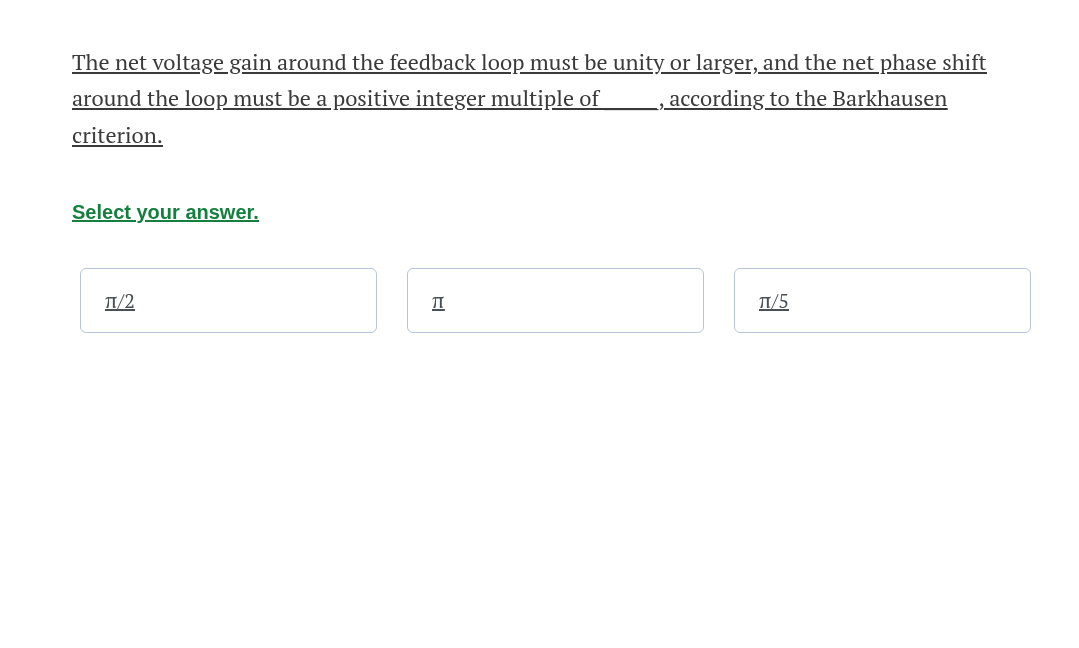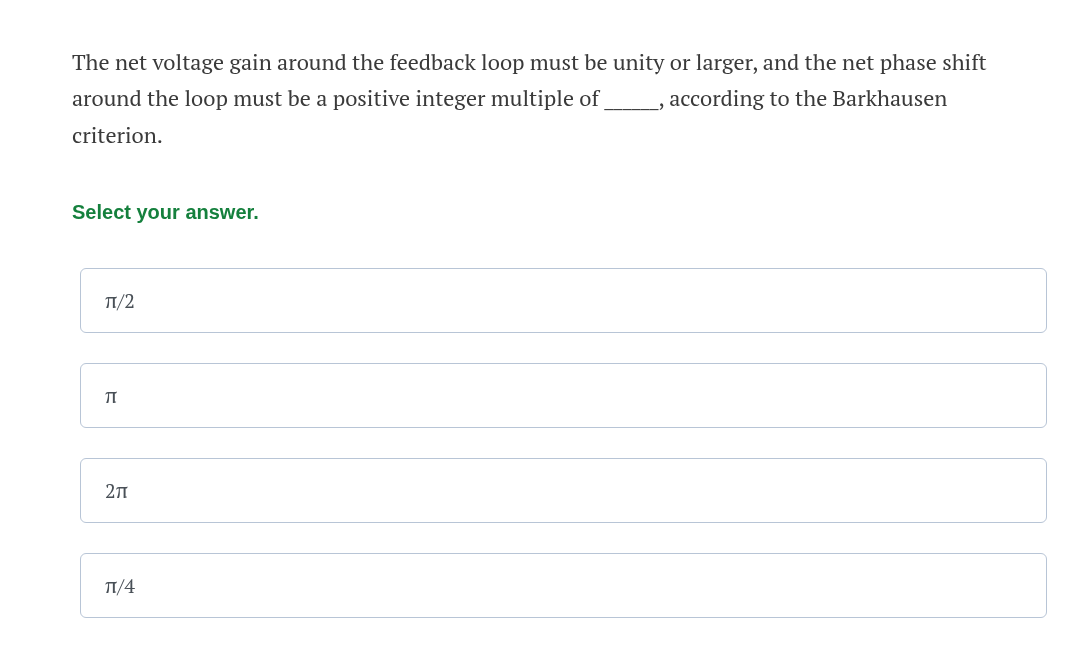--- a/index.html
+++ b/index.html
@@ -1,18 +1,19 @@
 <!DOCTYPE html>
 <html><head>
   <meta charset="utf-8">
   <style>
     * {
       box-sizing: border-box;
       margin: 8px;
       padding: 0;
+      text-decoration: underline;
     }
     body {
       font-family: 'Segoe UI', 'PT Serif', Georgia, serif;
       background: #ffffff;
       padding: 20px 48px 40px 48px;
       color: #333;
       width: 1079px;
     }
     .question-text {
       font-family: 'PT Serif', Georgia, 'Times New Roman', serif;
@@ -23,21 +24,21 @@
     }
     .prompt {
       font-family: 'Segoe UI', 'Helvetica Neue', Arial, sans-serif;
       font-size: 20px;
       font-weight: 600;
       color: #15803d;
       margin-bottom: 36px;
     }
     .options {
       display: flex;
-      flex-direction: column;
+      flex-direction: row;
       gap: 14px;
     }
     .option {
       border: 1.5px solid #b8c5d6;
       border-radius: 6px;
       padding: 18px 24px;
       font-family: 'PT Serif', Georgia, 'Times New Roman', serif;
       font-size: 20px;
       color: #495057;
       background: #ffffff;
@@ -49,15 +50,14 @@
 </head>
 <body>
 
 <div class="question-text">The net voltage gain around the feedback loop must be unity or larger, and the net phase shift around the loop must be a positive integer multiple of ______, according to the Barkhausen criterion.</div>
 
 <div class="prompt">Select your answer.</div>
 
 <div class="options">
   <button class="option">π/2</button>
   <button class="option">π</button>
-  <button class="option">2π</button>
-  <button class="option">π/4</button>
+  <button class="option">π/5</button>
 </div>
 
 </body></html>

